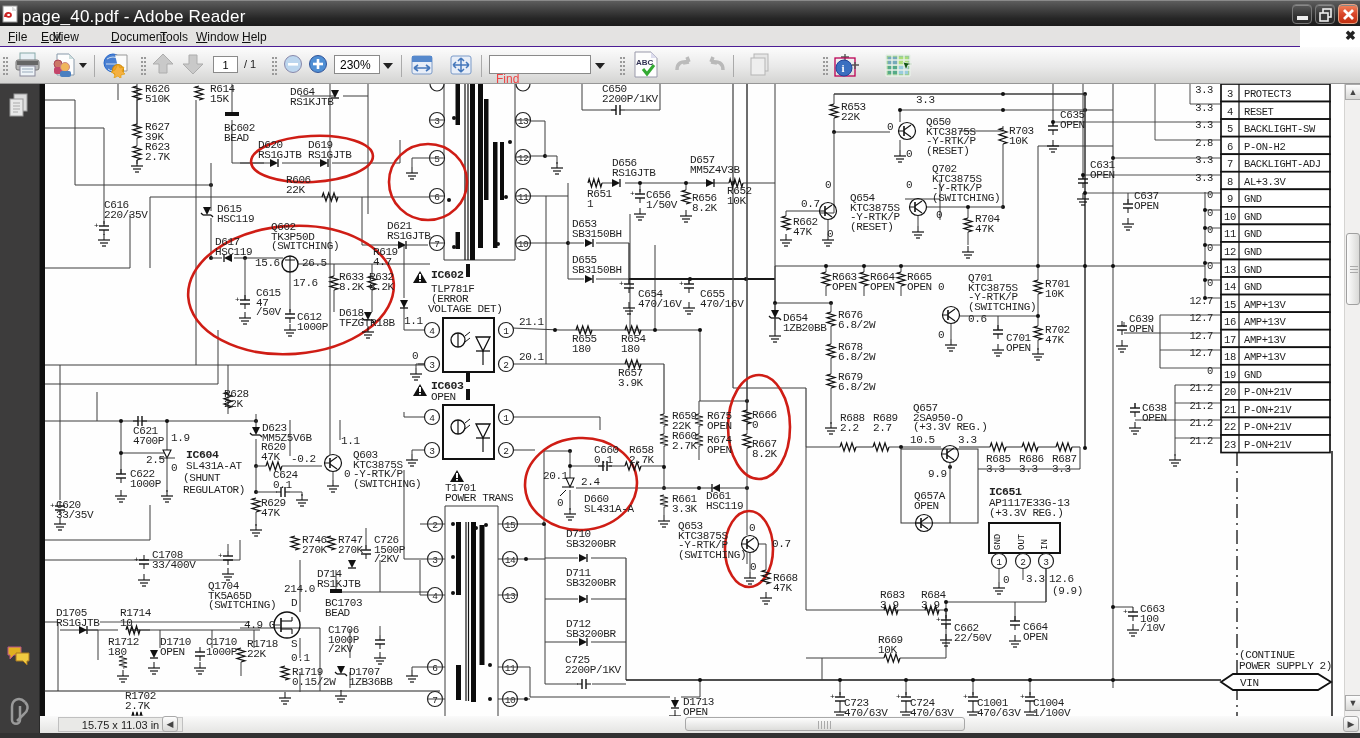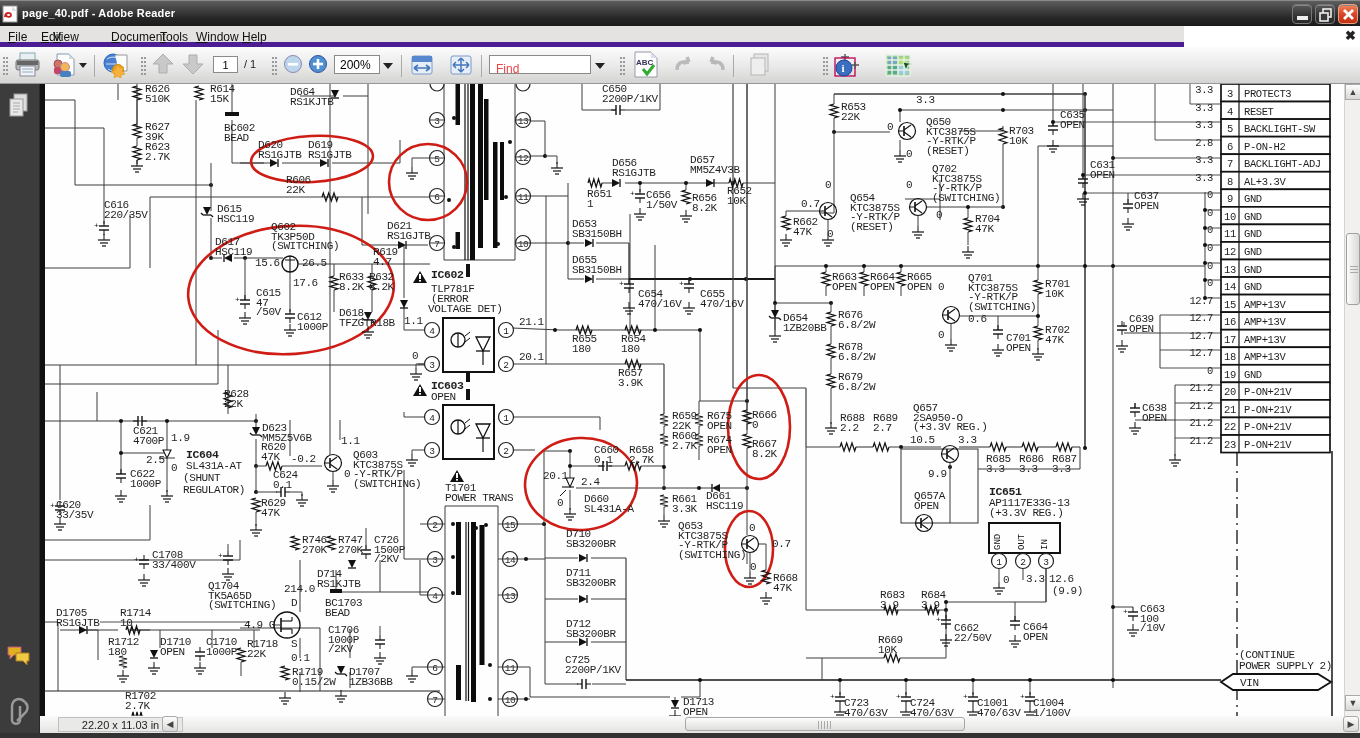--- a/index.html
+++ b/index.html
@@ -1,19 +1,19 @@
 <!DOCTYPE html>
 <html><head><meta charset="utf-8"><style>
 *{margin:0;padding:0;box-sizing:border-box}
 body{width:1360px;height:738px;overflow:hidden;position:relative;font-family:"Liberation Sans",sans-serif;background:#fff}
 #title{position:absolute;left:0;top:0;width:1360px;height:26px;background:linear-gradient(#5d5d5d,#414141 35%,#262626 70%,#1b1b1b);border-top:1px solid #8a8a8a}
-#title .t{position:absolute;left:22px;top:6px;color:#fff;font-size:11px;font-weight:bold;letter-spacing:0.2px}
+#title .t{position:absolute;left:22px;top:6px;color:#fff;font-size:17px;font-weight:normal;letter-spacing:0.2px}
 .tbtn{position:absolute;top:3px;width:20px;height:20px;border-radius:4px;background:linear-gradient(#5a5a5a,#333 60%,#2a2a2a);border:1px solid #777;box-shadow:inset 0 1px 0 #888}
 #bclose{background:linear-gradient(#f4855c,#d9472b 50%,#c03010);border:1px solid #e8a183}
-#menu{position:absolute;left:0;top:26px;width:1184px;height:21px;background:#e4e3e2;border-bottom:5px solid #4c1d95;color:#111;font-size:12px}
+#menu{position:absolute;left:0;top:26px;width:1300px;height:21px;background:#e4e3e2;border-bottom:1px solid #4c1d95;color:#111;font-size:12px}
 #menu span{position:absolute;top:4px}
 #tools{position:absolute;left:0;top:47px;width:1360px;height:37px;background:linear-gradient(#fcfcfc,#e9e9e9 55%,#d4d4d2);border-bottom:1px solid #979797}
 .grip{position:absolute;top:10px;width:5px;height:18px;background-image:radial-gradient(circle at 1px 1px,#9a9a9a 1px,transparent 1.2px);background-size:3px 4px}
 .vsep{position:absolute;top:8px;width:1px;height:22px;background:#aaa}
 #side{position:absolute;left:0;top:84px;width:40px;height:649px;background:#3d3c3c;border-right:1px solid #2a2a2a}
 #doc{position:absolute;left:40px;top:84px;width:1304px;height:632px;background:#fefefe;overflow:hidden}
 #vsb{position:absolute;left:1344px;top:84px;width:16px;height:632px;background:#f1f0ef;border-left:1px solid #d5d4d2}
 #status{position:absolute;left:40px;top:716px;width:1320px;height:17px;background:linear-gradient(#fafafa,#e4e4e2)}
 #bottom{position:absolute;left:0;top:733px;width:1360px;height:5px;background:#323232}
 .sbtn{position:absolute;width:16px;height:16px;background:linear-gradient(#fdfdfd,#d8d8d6);border:1px solid #a9a9a9;border-radius:3px;color:#444;font-size:9px;text-align:center;line-height:15px}
@@ -89,36 +89,36 @@
  <div class="grip" style="left:272px"></div>
  <svg class="icon" style="left:284px;top:8px" width="19" height="19">
       <circle cx="9" cy="9" r="8.5" fill="#bcd6ee" stroke="#88a"></circle>
       <rect x="4" y="8" width="10" height="2.6" fill="#fff"></rect>
     </svg>
  <svg class="icon" style="left:309px;top:8px" width="19" height="19">
       <circle cx="9" cy="9" r="8.5" fill="#4f8fd4" stroke="#359"></circle>
       <rect x="4" y="7.7" width="10" height="2.6" fill="#fff"></rect>
       <rect x="7.7" y="4" width="2.6" height="10" fill="#fff"></rect>
     </svg>
- <div style="position:absolute;left:334px;top:8px;width:46px;height:19px;background:#fff;border:1px solid #8a8a8a;font-size:12px;padding:2px 0 0 5px">200%</div>
+ <div style="position:absolute;left:334px;top:8px;width:46px;height:19px;background:#fff;border:1px solid #8a8a8a;font-size:12px;padding:2px 0 0 5px">230%</div>
  <svg class="icon" style="left:382px;top:14px" width="12" height="10">
       <path d="M1,2 L11,2 L6,8 Z" fill="#222"></path>
     </svg>
  <div class="vsep" style="left:401px"></div>
  <svg class="icon" style="left:411px;top:8px" width="22" height="20">
       <rect x="1" y="1" width="20" height="18" rx="2" fill="#e8eef8" stroke="#7a9ac8"></rect>
       <rect x="1" y="1" width="20" height="6" fill="#5588cc"></rect>
       <path d="M3,13 h16 M3,13 l4,-3 M3,13 l4,3 M19,13 l-4,-3 M19,13 l-4,3" stroke="#4477bb" stroke-width="1.6" fill="none"></path>
     </svg>
  <svg class="icon" style="left:450px;top:8px" width="22" height="20">
       <rect x="1" y="1" width="20" height="18" rx="2" fill="#e8eef8" stroke="#7a9ac8"></rect>
       <path d="M11,3 v14 M11,3 l-3,3 M11,3 l3,3 M11,17 l-3,-3 M11,17 l3,-3 M3,10 h16 M3,10 l3,-3 M3,10 l3,3 M19,10 l-3,-3 M19,10 l-3,3" stroke="#4477bb" stroke-width="1.5" fill="none"></path>
     </svg>
  <div class="vsep" style="left:481px"></div>
- <div style="position:absolute;left:489px;top:8px;width:102px;height:19px;background:#fff;border:1px solid #8a8a8a;font-size:12px;color:#ef4444;padding:6px 0 0 6px">Find</div>
+ <div style="position:absolute;left:489px;top:8px;width:102px;height:19px;background:#fff;border:1px solid #8a8a8a;font-size:12px;color:#ef4444;padding:16px 0 0 6px">Find</div>
  <svg class="icon" style="left:594px;top:14px" width="12" height="10">
       <path d="M1,2 L11,2 L6,8 Z" fill="#222"></path>
     </svg>
  <div class="grip" style="left:620px"></div>
  <svg class="icon" style="left:633px;top:4px" width="26" height="28">
       <path d="M2,1 h16 l6,6 v19 h-22 Z" fill="#fdfdfd" stroke="#99a"></path>
       <path d="M18,1 l6,6 h-6 Z" fill="#dde"></path>
       <text x="3" y="14" font-size="8" font-weight="bold" fill="#335" font-family="Liberation Sans">ABC</text>
       <path d="M10,18 l4,5 7,-9" stroke="#3a3" stroke-width="3" fill="none"></path>
     </svg>
@@ -1647,19 +1647,19 @@
     </svg>
   </div>
 <div id="vsb">
  <div class="sbtn" style="left:0;top:0;border-radius:0">▲</div>
  <div style="position:absolute;left:1px;top:149px;width:14px;height:72px;background:linear-gradient(90deg,#fdfdfd,#d9d9d7);border:1px solid #a0a0a0;border-radius:3px">
       <div style="position:absolute;left:3px;top:32px;width:8px;height:9px;background:repeating-linear-gradient(#aaa 0 1px,transparent 1px 3px)"></div>
     </div>
  <div class="sbtn" style="left:0;top:611px;border-radius:0">▼</div>
 </div>
 <div id="status">
- <div style="position:absolute;left:18px;top:1px;width:125px;height:15px;background:#e9e9e7;border:1px solid #c0c0c0;font-size:11px;color:#222;text-align:center;line-height:14px">22.20 x 11.03 in</div>
+ <div style="position:absolute;left:18px;top:1px;width:125px;height:15px;background:#e9e9e7;border:1px solid #c0c0c0;font-size:11px;color:#222;text-align:center;line-height:14px">15.75 x 11.03 in</div>
  <div class="sbtn" style="left:122px;top:0px">◀</div>
  <div style="position:absolute;left:645px;top:1px;width:280px;height:14px;background:linear-gradient(#fdfdfd,#dddddb);border:1px solid #a8a8a8;border-radius:3px">
       <div style="position:absolute;left:132px;top:3px;width:14px;height:8px;background:repeating-linear-gradient(90deg,#aaa 0 1px,transparent 1px 3px)"></div>
     </div>
  <div class="sbtn" style="left:1303px;top:0px">▶</div>
 </div>
 <div id="bottom"></div>
 </body></html>

